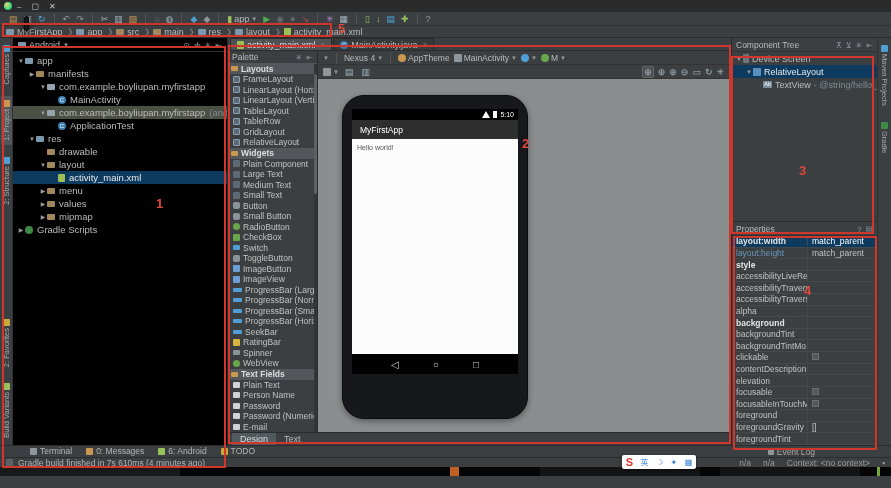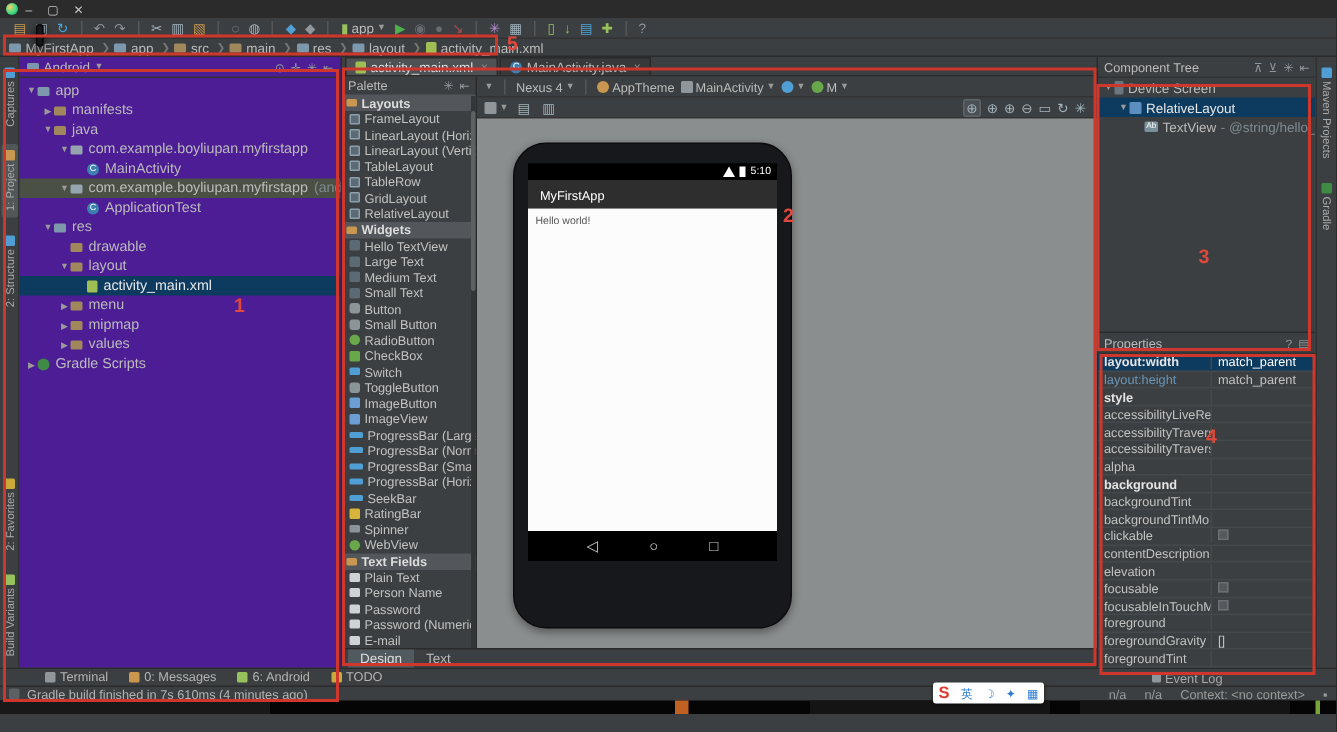--- a/index.html
+++ b/index.html
@@ -43,21 +43,21 @@
   .dock { width:13px; background:#3c3f41; display:flex; flex-direction:column; align-items:center; justify-content:space-between; padding:3px 0; border-right:1px solid #323232; }
   .dock.right { border-right:none; border-left:1px solid #323232; width:14px; justify-content:flex-start; }
   .dgrp { display:flex; flex-direction:column; align-items:center; gap:8px; }
   .dock-item { display:flex; flex-direction:column; align-items:center; gap:2px; padding:4px 1px; border-radius:2px; }
   .dock-item.active { background:#515658; }
   .dock-item .dico { width:7px; height:7px; border-radius:1px; flex:none; }
   .vtextL { writing-mode:vertical-rl; transform:rotate(180deg); font-size:7.5px; color:#a9a9a9; }
   .vtextR { writing-mode:vertical-rl; font-size:7.5px; color:#a9a9a9; }
 
   
-  .project { width:215px; background:#4c1d95; border-right:1px solid #2b2b2b; display:flex; flex-direction:column; }
+  .project { width:215px; background:#000000; border-right:1px solid #2b2b2b; display:flex; flex-direction:column; }
   .phead { height:14px; display:flex; align-items:center; padding:0 5px; font-size:9px; color:#bbb; border-bottom:1px solid #323232; }
   .phead .caret { font-size:6px; color:#9a9a9a; margin:0 3px; }
   .phead .hspacer { flex:1; }
   .hico { color:#8f979d; font-size:8px; margin-left:4px; }
   .tree { flex:1; overflow:hidden; padding-top:2px; }
   .trow { height:13px; display:flex; align-items:center; font-size:9.5px; color:#bbbbbb; white-space:nowrap; }
   .trow .arrow { width:8px; font-size:6px; color:#9a9a9a; text-align:center; flex:none; }
   .trow .fico { margin-right:4px; }
   .trow .extra { color:#808b91; margin-left:4px; }
   .trow.selected { background:#0d3a5f; color:#e8e8e8; }
@@ -359,25 +359,20 @@
           <div class="trow" style="padding-left: 4px;">
             <span class="arrow">▼</span>
             <span class="fico folder-app"></span>
             <span>app</span>
           </div>
           <div class="trow" style="padding-left: 15px;">
             <span class="arrow">▶</span>
             <span class="fico folder"></span>
             <span>manifests</span>
           </div>
-          <div class="trow" style="padding-left: 15px;">
-            <span class="arrow">▼</span>
-            <span class="fico folder"></span>
-            <span>java</span>
-          </div>
           <div class="trow" style="padding-left: 26px;">
             <span class="arrow">▼</span>
             <span class="fico package"></span>
             <span>com.example.boyliupan.myfirstapp</span>
           </div>
           <div class="trow" style="padding-left: 37px;">
             <span class="arrow"></span>
             <span class="fico class">C</span>
             <span>MainActivity</span>
           </div>
@@ -413,26 +408,26 @@
             <span>activity_main.xml</span>
           </div>
           <div class="trow" style="padding-left: 26px;">
             <span class="arrow">▶</span>
             <span class="fico folder"></span>
             <span>menu</span>
           </div>
           <div class="trow" style="padding-left: 26px;">
             <span class="arrow">▶</span>
             <span class="fico folder"></span>
-            <span>mipmap</span>
+            <span>values</span>
           </div>
           <div class="trow" style="padding-left: 26px;">
             <span class="arrow">▶</span>
             <span class="fico folder"></span>
-            <span>values</span>
+            <span>mipmap</span>
           </div>
           <div class="trow" style="padding-left: 4px;">
             <span class="arrow">▶</span>
             <span class="fico gradle"></span>
             <span>Gradle Scripts</span>
           </div>
         </div>
     </div>
 
     <div class="center">
@@ -487,21 +482,21 @@
               <div class="prow">
                 <span class="pi layout"></span>
                 <span>RelativeLayout</span>
               </div>
               <div class="psec">
                 <span class="fico"></span>
                 <span>Widgets</span>
               </div>
               <div class="prow">
                 <span class="pi ab"></span>
-                <span>Hello TextView</span>
+                <span>Plain Component</span>
               </div>
               <div class="prow">
                 <span class="pi ab"></span>
                 <span>Large Text</span>
               </div>
               <div class="prow">
                 <span class="pi ab"></span>
                 <span>Medium Text</span>
               </div>
               <div class="prow">

